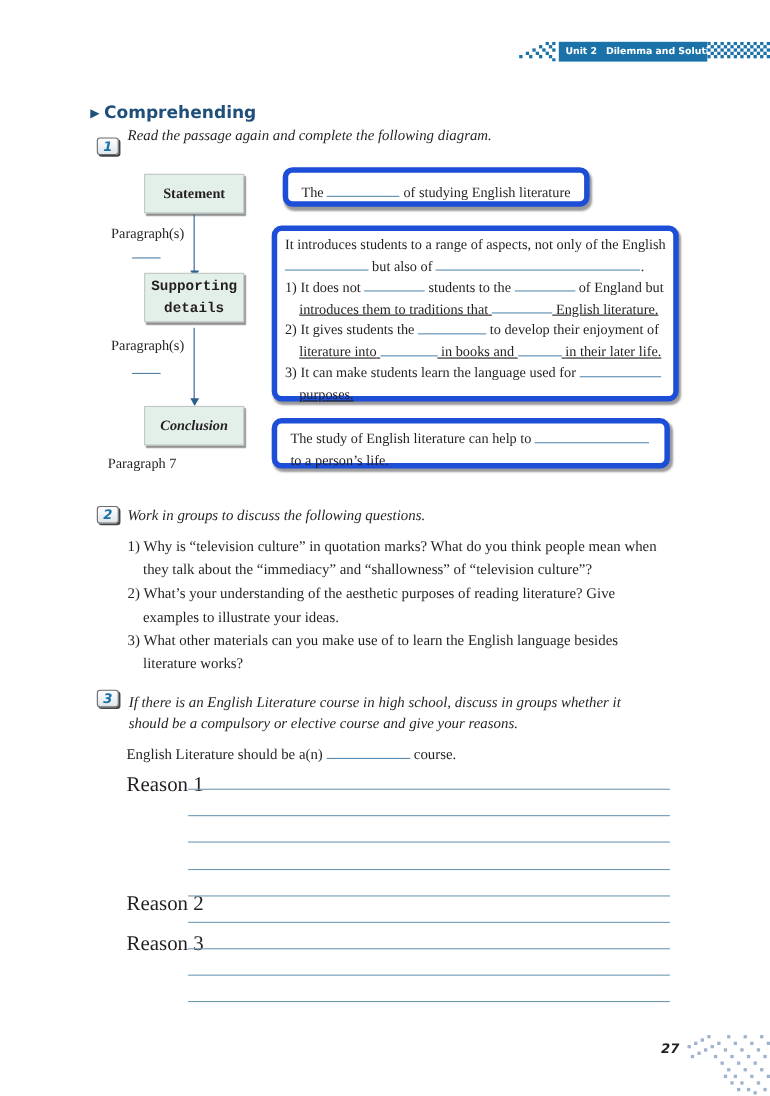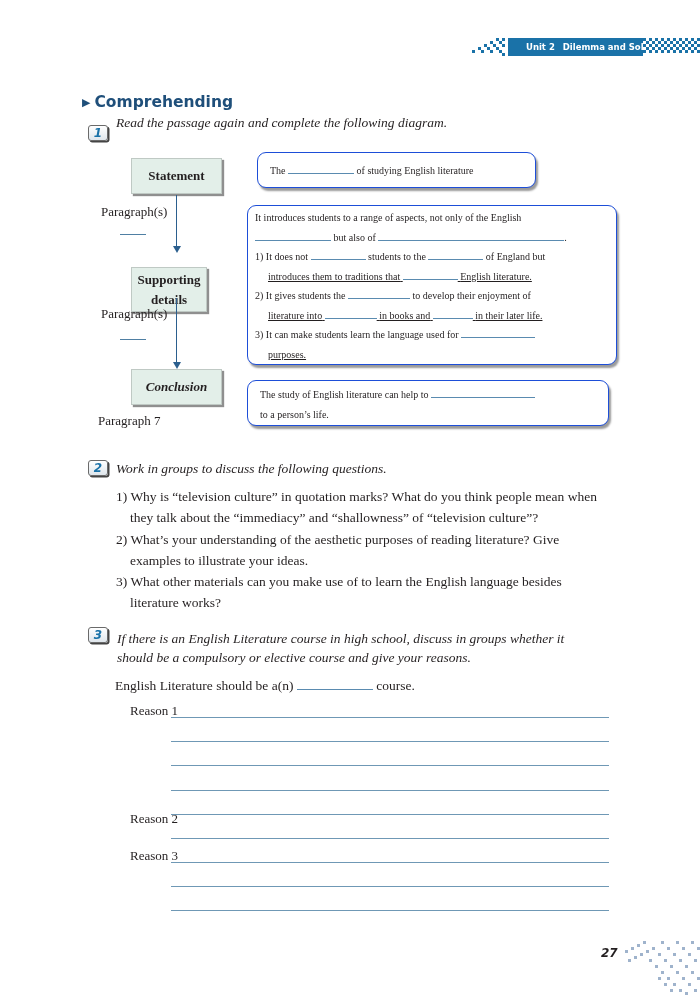--- a/index.html
+++ b/index.html
@@ -4,21 +4,21 @@
 <style>
   * { box-sizing: border-box; margin: 0; padding: 0; }
   html, body { width: 700px; height: 996px; background: #ffffff; overflow: hidden; }
   body { position: relative; font-family: "Liberation Serif", "DejaVu Serif", serif; color: #231f20; font-size: 13px; }
 
   
   .header-band { position: absolute; top: 38px; left: 468px; width: 232px; height: 18px; }
   .header-dots-left { position: absolute; left: 0; top: 0; width: 38px; height: 18px; }
   .header-label { position: absolute; left: 40px; top: 0; width: 135px; height: 18px; background: #1a72a8; color: #fff;
     font-family: "DejaVu Sans", sans-serif; font-weight: bold; font-size: 8.5px; line-height: 18px; padding-left: 6px; white-space: nowrap; }
-  .header-label .unit { margin-right: 8px; margin-left: 12px; }
+  .header-label .unit { margin-right: 8px; }
   .header-dots-right { position: absolute; left: 175px; top: 0; width: 57px; height: 18px; }
 
   
   .section-title { position: absolute; left: 82px; top: 93px; font-family: "DejaVu Sans", sans-serif; font-weight: bold; font-size: 15.5px; color: #1f4f7a; }
   .section-title .tri { color: #1f4f7a; font-size: 11px; margin-right: 4px; position: relative; top: -1px; }
 
   
   .badge { position: absolute; width: 20px; height: 16px; border: 1px solid #6a6a6a; border-radius: 3px;
     background: linear-gradient(#ffffff, #dfe6ec); box-shadow: 1.5px 1.5px 0 #444;
     font-family: "DejaVu Sans", sans-serif; font-weight: bold; font-style: italic; font-size: 12px; color: #1a72a8;
@@ -27,32 +27,32 @@
 
   
   .flow-box { position: absolute; background: #e3efe9; border: 1px solid #bfc9c4; box-shadow: 2px 2px 1px #8f8f8f;
     font-weight: bold; font-size: 13px; text-align: center; display: flex; align-items: center; justify-content: center; line-height: 20px; }
   .vline { position: absolute; left: 176px; width: 1px; background: #2b5f8e; }
   .arrowhead { position: absolute; left: 173px; width: 0; height: 0; border-left: 4px solid transparent; border-right: 4px solid transparent; border-top: 7px solid #2b5f8e; }
   .para-label { position: absolute; font-size: 13px; }
   .para-blank { position: absolute; width: 26px; height: 1px; background: #4f7fa3; }
 
   
-  .bubble { position: absolute; background: #fff; border: 1px solid #1d4ed8; border-radius: 9px;
-    box-shadow: 2px 3px 2px #9a9a9a; font-size: 10px; line-height: 19.5px; }
+  .bubble { position: absolute; background: #fff; border: 5px solid #1d4ed8; border-radius: 9px;
+    box-shadow: 2px 3px 2px #9a9a9a; font-size: 13px; line-height: 19.5px; }
   .blank { display: inline-block; border-bottom: 1px solid #5a8bb0; height: 12px; vertical-align: baseline; }
   .indent { padding-left: 13px; text-decoration: underline; }
 
   
   .q { position: absolute; left: 116px; width: 500px; font-size: 13.5px; line-height: 21px; text-align: justify; }
   .q .cont { display: block; padding-left: 14px; }
 
   
   .answer-line { position: absolute; height: 1px; background: #6f98b5; left: 171px; width: 438px; }
-  .reason-label { position: absolute; left: 130px; font-size: 13px; }
+  .reason-label { position: absolute; left: 115px; font-size: 19px; }
 
   .page-number { position: absolute; left: 601px; top: 946px; font-family: "DejaVu Sans", sans-serif; font-style: italic; font-weight: bold; font-size: 12px; }
   .corner-dots { position: absolute; left: 622px; top: 938px; width: 78px; height: 58px; }
 </style>
 </head>
 <body>
 
 <div class="header-band">
   <svg class="header-dots-left" viewBox="0 0 38 18">
     <g fill="#1a72a8">
@@ -136,21 +136,21 @@
 
 <div class="badge" style="left:88px; top:125px;">1</div>
 <div class="instr" style="left:116px; top:115px;">Read the passage again and complete the following diagram.</div>
 
 <div class="flow-box" style="left:131px; top:158px; width:91px; height:36px;">Statement</div>
 <div class="vline" style="top:195px; height:55px;"></div>
 <div class="arrowhead" style="top:246px;"></div>
 <div class="para-label" style="left:101px; top:204px;">Paragraph(s)</div>
 <div class="para-blank" style="left:120px; top:234px;"></div>
 
-<div class="flow-box" style="left:131px; top:267px; width:76px; height:45px;">
+<div class="flow-box" style="left:131px; top:248px; width:91px; height:45px;font-family:Liberation Mono, monospace;">
   <div>
     <div>Supporting</div>
     <div>details</div>
   </div>
 </div>
 <div class="vline" style="top:298px; height:69px;"></div>
 <div class="arrowhead" style="top:362px;"></div>
 <div class="para-label" style="left:101px; top:306px;">Paragraph(s)</div>
 <div class="para-blank" style="left:120px; top:339px;"></div>
 

